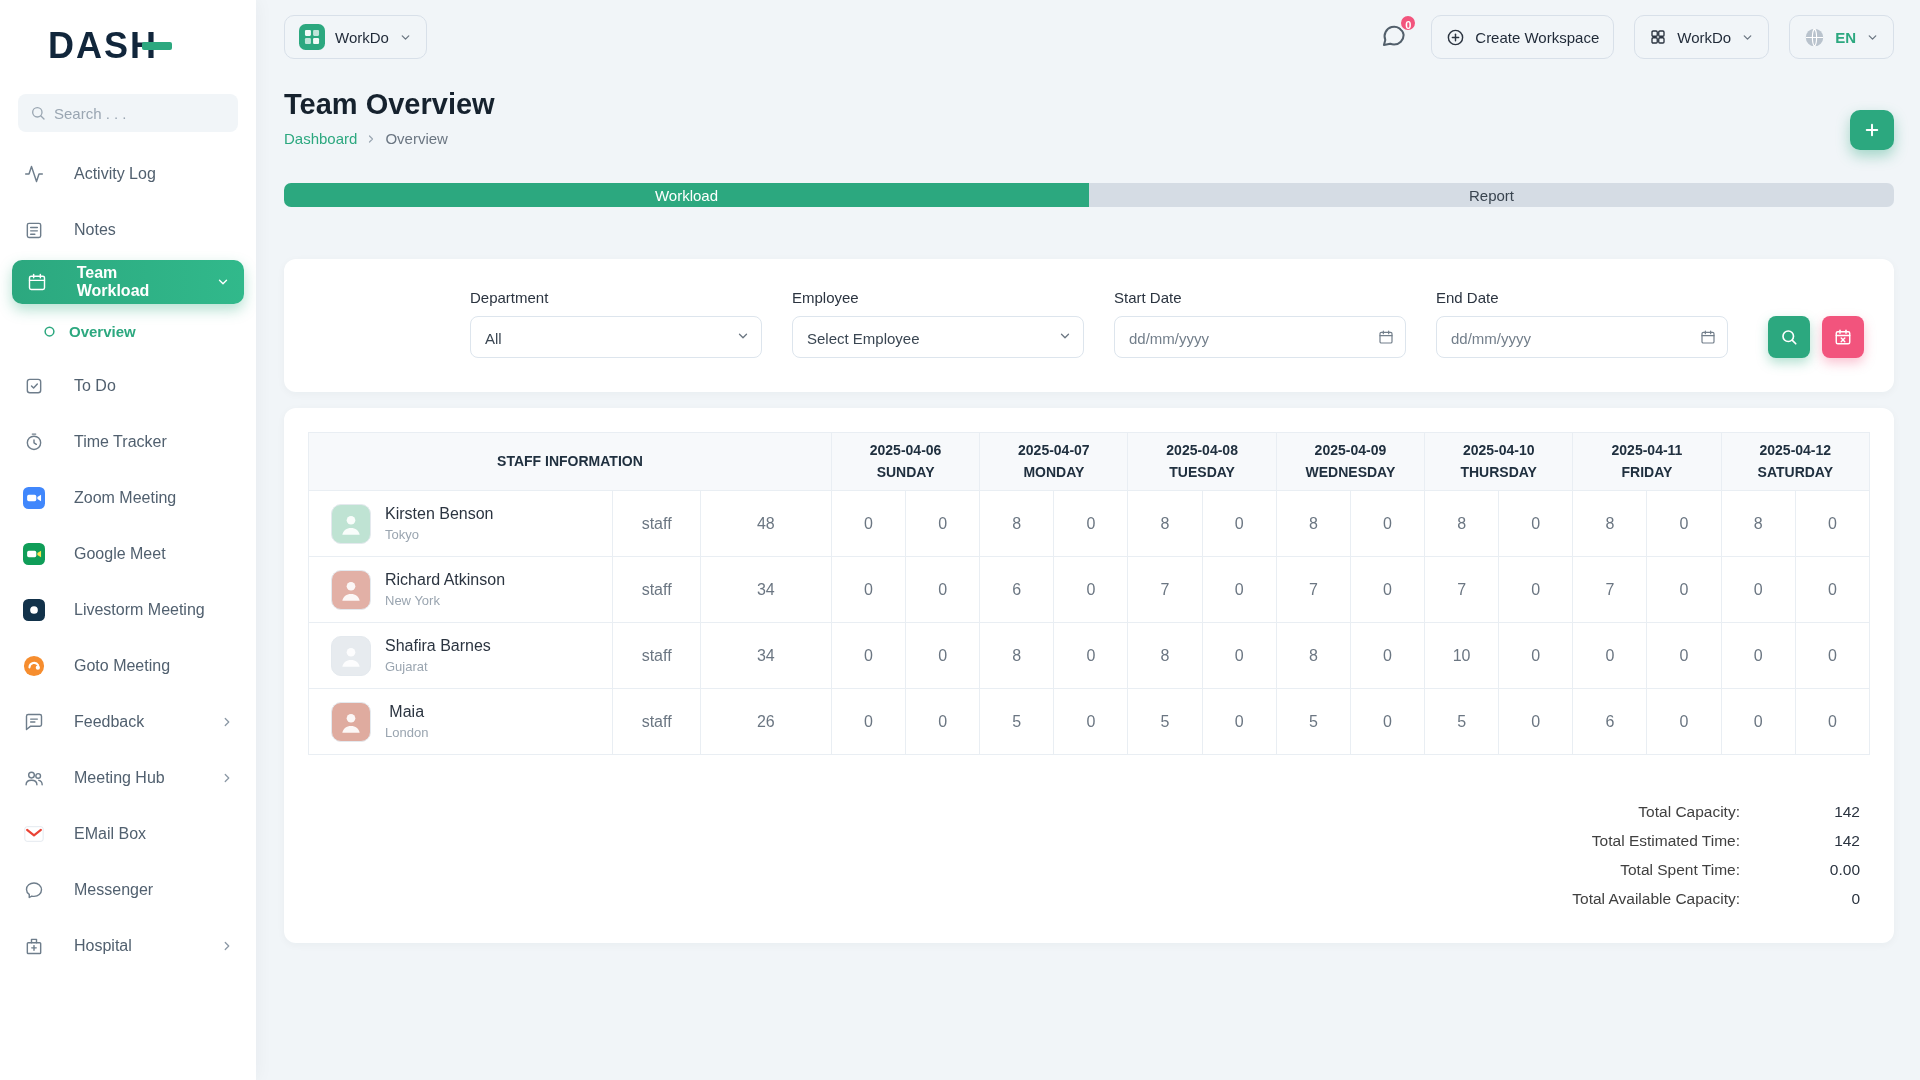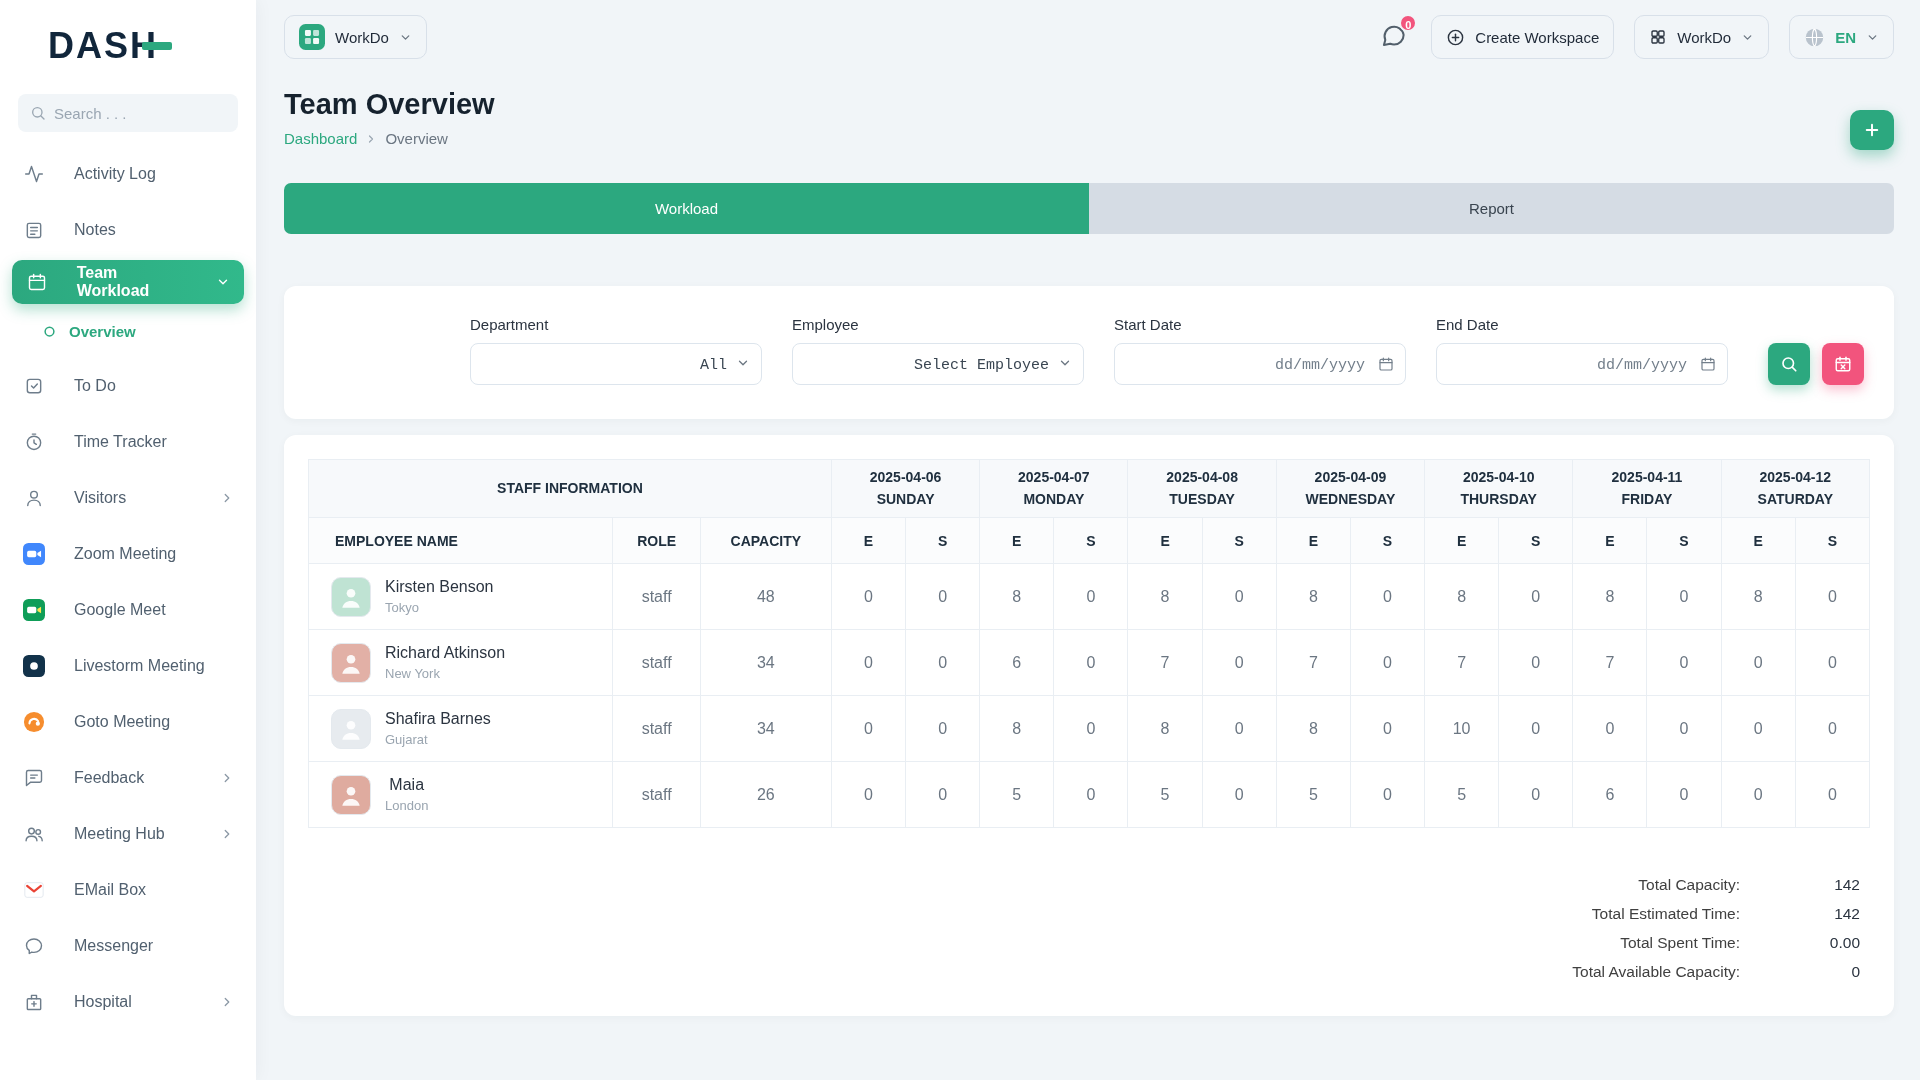--- a/index.html
+++ b/index.html
@@ -75,38 +75,38 @@
   .bc-home { color: #2ca87f; text-decoration: none; cursor: pointer; }
   .bc-sep { color: #9aa6b2; display: flex; }
   .bc-cur { color: #6b7682; }
   .add-btn {
     position: absolute; top: 110px; right: 26px; width: 44px; height: 40px;
     background: #2ca87f; border: none; border-radius: 10px; color: #fff; font-size: 24px;
     cursor: pointer; box-shadow: 0 6px 14px rgba(44,168,127,.4);
     display: flex; align-items: center; justify-content: center;
   }
 
-  .tabs { margin-top: 36px; display: flex; height: 51px; border-radius: 7px; overflow: hidden; }
+  .tabs { margin-top: 36px; display: flex; height: 24px; border-radius: 7px; overflow: hidden; }
   .tab { flex: 1; display: flex; align-items: center; justify-content: center; font-size: 15px; cursor: pointer; }
   .tab.active { background: #2ca87f; color: #ffffff; }
   .tab.inactive { background: #d5dce4; color: #39444f; }
 
   
   .filter-card {
     margin-top: 52px; background: #ffffff; border-radius: 12px;
     padding: 30px 30px 34px; box-shadow: 0 2px 8px rgba(20,40,60,.04);
   }
   .filter-row { display: flex; align-items: flex-end; gap: 30px; padding-left: 156px; }
   .field { width: 292px; }
   .field-label { font-size: 15px; color: #2b3440; margin-bottom: 10px; display: block; }
   .sel-wrap, .date-wrap { position: relative; }
   .sel, .date-inp {
     width: 100%; height: 42px; border: 1px solid #dde5ed; border-radius: 8px;
     background: #fff; font-size: 15px; color: #3a4652; padding: 3px 34px 0 14px;
-    appearance: none; outline: none; font-family: Liberation Mono, monospace; text-align: right;
+    appearance: none; outline: none; font-family: Liberation Sans, sans-serif;
   }
   .date-inp { padding-right: 40px; }
   .date-inp::placeholder { color: #737f8b; }
   .sel-wrap svg, .date-wrap svg { position: absolute; right: 12px; top: 13px; pointer-events: none; }
   .filter-btns { margin-left: auto; display: flex; gap: 12px; }
   .icon-btn {
     width: 42px; height: 42px; border: none; border-radius: 8px; cursor: pointer;
     display: flex; align-items: center; justify-content: center;
   }
   .icon-btn.green { background: #2ca87f; box-shadow: 0 5px 12px rgba(44,168,127,.35); }
@@ -205,34 +205,20 @@
       </div>
       <div class="sb-item">
         <span class="sb-ic" style="color: rgb(110, 125, 139);">
           <svg width="20" height="20" viewBox="0 0 24 24" fill="none" stroke="currentColor" stroke-width="1.7" stroke-linecap="round" stroke-linejoin="round">
             <circle cx="12" cy="13" r="8"></circle>
             <polyline points="12 9.5 12 13 14.8 14.8"></polyline>
             <line x1="10" y1="2.5" x2="14" y2="2.5"></line>
           </svg>
         </span>
         <span>Time Tracker</span>
-      </div>
-      <div class="sb-item">
-        <span class="sb-ic" style="color: rgb(110, 125, 139);">
-          <svg width="20" height="20" viewBox="0 0 24 24" fill="none" stroke="currentColor" stroke-width="1.7" stroke-linecap="round" stroke-linejoin="round">
-            <circle cx="12" cy="8" r="4"></circle>
-            <path d="M4.5 21c0-4 3.4-6.5 7.5-6.5s7.5 2.5 7.5 6.5"></path>
-          </svg>
-        </span>
-        <span>Visitors</span>
-        <span class="sb-chr">
-          <svg width="14" height="14" viewBox="0 0 24 24" fill="none" stroke="currentColor" stroke-width="2.2" stroke-linecap="round" stroke-linejoin="round">
-            <polyline points="9 6 15 12 9 18"></polyline>
-          </svg>
-        </span>
       </div>
       <div class="sb-item">
         <span class="sb-ic" style="color: rgb(110, 125, 139);">
           <svg width="22" height="22" viewBox="0 0 24 24">
             <rect width="24" height="24" rx="6" fill="#4087fc"></rect>
             <rect x="4.5" y="8.5" width="10" height="7" rx="1.8" fill="#fff"></rect>
             <path d="M15.7 10.9l4-2.4v7l-4-2.4z" fill="#fff"></path>
           </svg>
         </span>
         <span>Zoom Meeting</span>
@@ -533,39 +519,20 @@
             </th>
             <th colspan="2">
               <div>2025-04-11</div>
               <div>FRIDAY</div>
             </th>
             <th colspan="2">
               <div>2025-04-12</div>
               <div>SATURDAY</div>
             </th>
           </tr>
-        <tr class="hd2">
-          <th class="left">EMPLOYEE NAME</th>
-          <th>ROLE</th>
-          <th>CAPACITY</th>
-        <th>E</th>
-            <th>S</th>
-            <th>E</th>
-            <th>S</th>
-            <th>E</th>
-            <th>S</th>
-            <th>E</th>
-            <th>S</th>
-            <th>E</th>
-            <th>S</th>
-            <th>E</th>
-            <th>S</th>
-            <th>E</th>
-            <th>S</th>
-          </tr>
       </thead>
       <tbody>
           <tr>
             <td>
               <div class="emp-cell">
                 <span class="avatar" style="background:#bfe3d3">
                   <svg width="26" height="26" viewBox="0 0 24 24">
                     <circle cx="12" cy="8.5" r="4" fill="#fff" opacity=".9"></circle>
                     <path d="M4 22c.7-4.2 3.9-6.4 8-6.4s7.3 2.2 8 6.4z" fill="#fff" opacity=".9"></path>
                   </svg>

